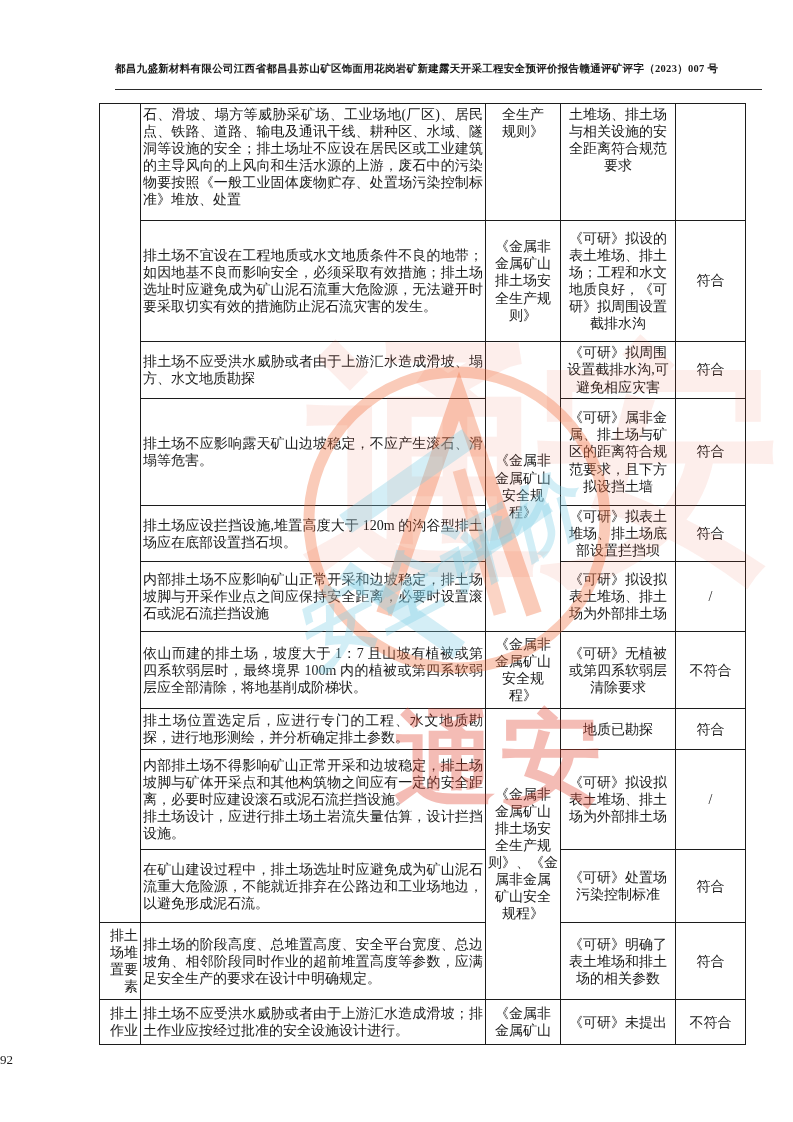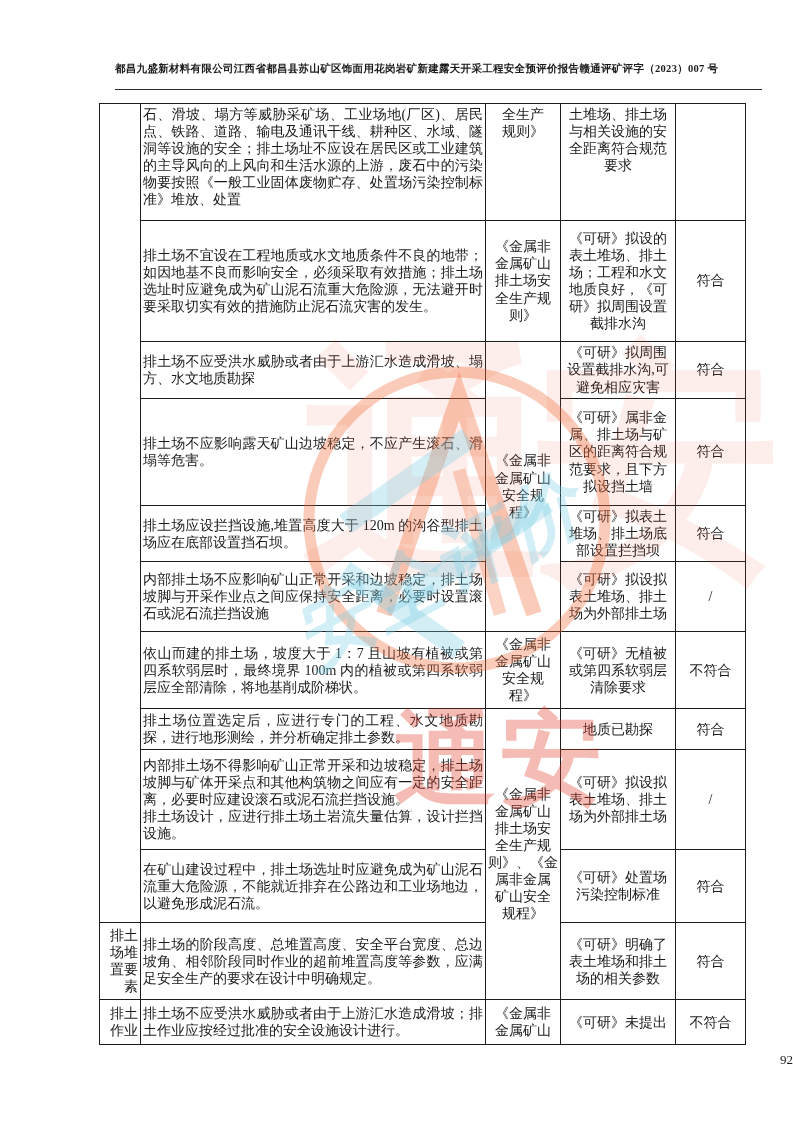--- a/index.html
+++ b/index.html
@@ -21,21 +21,21 @@
   }
   td{
     border:1.6px solid #1c1c1c;padding:2px 2px;
     vertical-align:middle;white-space:pre-line;word-break:break-all;
   }
   .c1{text-align:right;}
   .c2{text-align:justify;}
   .c3,.c4,.c5{text-align:center;font-family:Liberation Serif, serif;}
   .vtop{vertical-align:top;}
   .footer{
-    position:absolute;left:0;top:1052px;width:793px;text-align:right;
+    position:absolute;left:0;top:1052px;width:793px;text-align:left;
     font-size:13px;
   }
   
   .wm{position:absolute;left:0;top:0;width:793px;height:1122px;pointer-events:none;z-index:3;margin-left:32px;}
   .wm-faded{
     position:absolute;left:270px;top:300px;font-size:250px;font-weight:bold;
     color:rgba(235,90,60,0.10);letter-spacing:-20px;white-space:nowrap;
   }
   .wm-red{
     position:absolute;left:362px;top:692px;font-size:102px;font-weight:bold;

